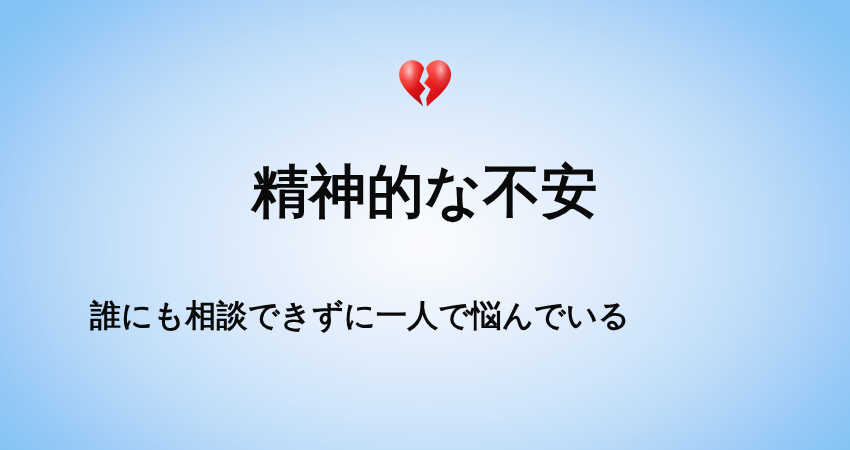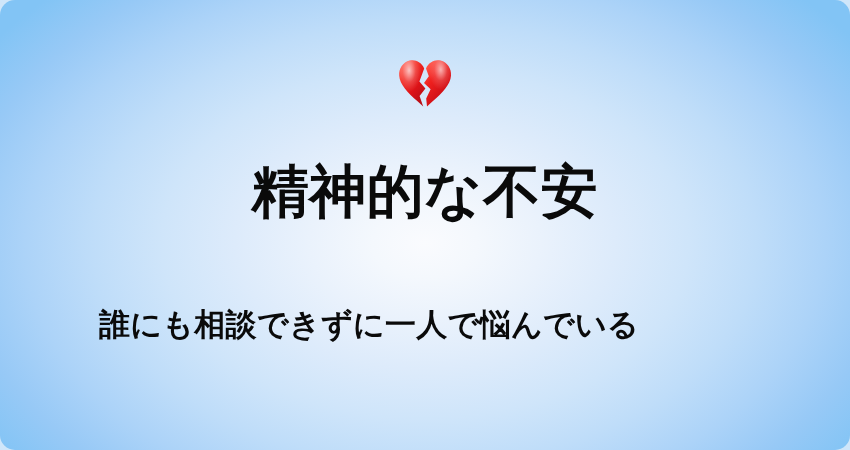--- a/index.html
+++ b/index.html
@@ -31,21 +31,20 @@
         #FAFBFE 0%,
         #F4F8FD 10%,
         #EAF2FC 22%,
         #DDEBFB 36%,
         #CFE5FA 50%,
         #BFDDF9 63%,
         #ACD3F8 76%,
         #97C9F6 88%,
         #82C4F5 100%
       );
-    border-radius: 15px;
   }
 
   
   .content {
     position: absolute;
     left: 0;
     top: 0;
     width: 850px;
     height: 450px;
     display: flex;
@@ -88,21 +87,21 @@
     -webkit-font-smoothing: antialiased;
   }
 
   
   .subtitle {
     position: absolute;
     left: 0;
     top: 291px;
     width: 714px;
     text-align: center;
-    margin: 12px;
+    margin: 3px;
     font-family: "DejaVu Serif", "Liberation Serif", serif;
     font-size: 31px;
     line-height: 42px;
     font-weight: 700;
     color: #0A0A0A;
     letter-spacing: 0.3px;
     white-space: nowrap;
     -webkit-font-smoothing: antialiased;
   }
 </style>

